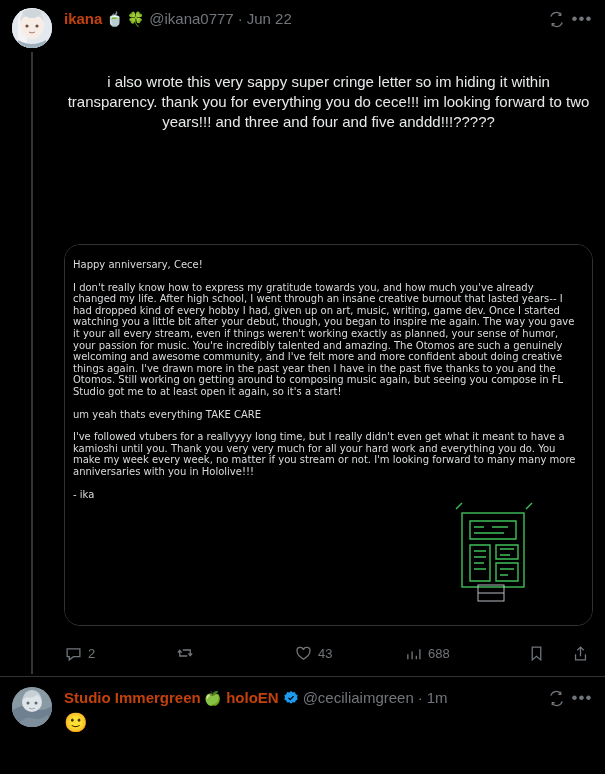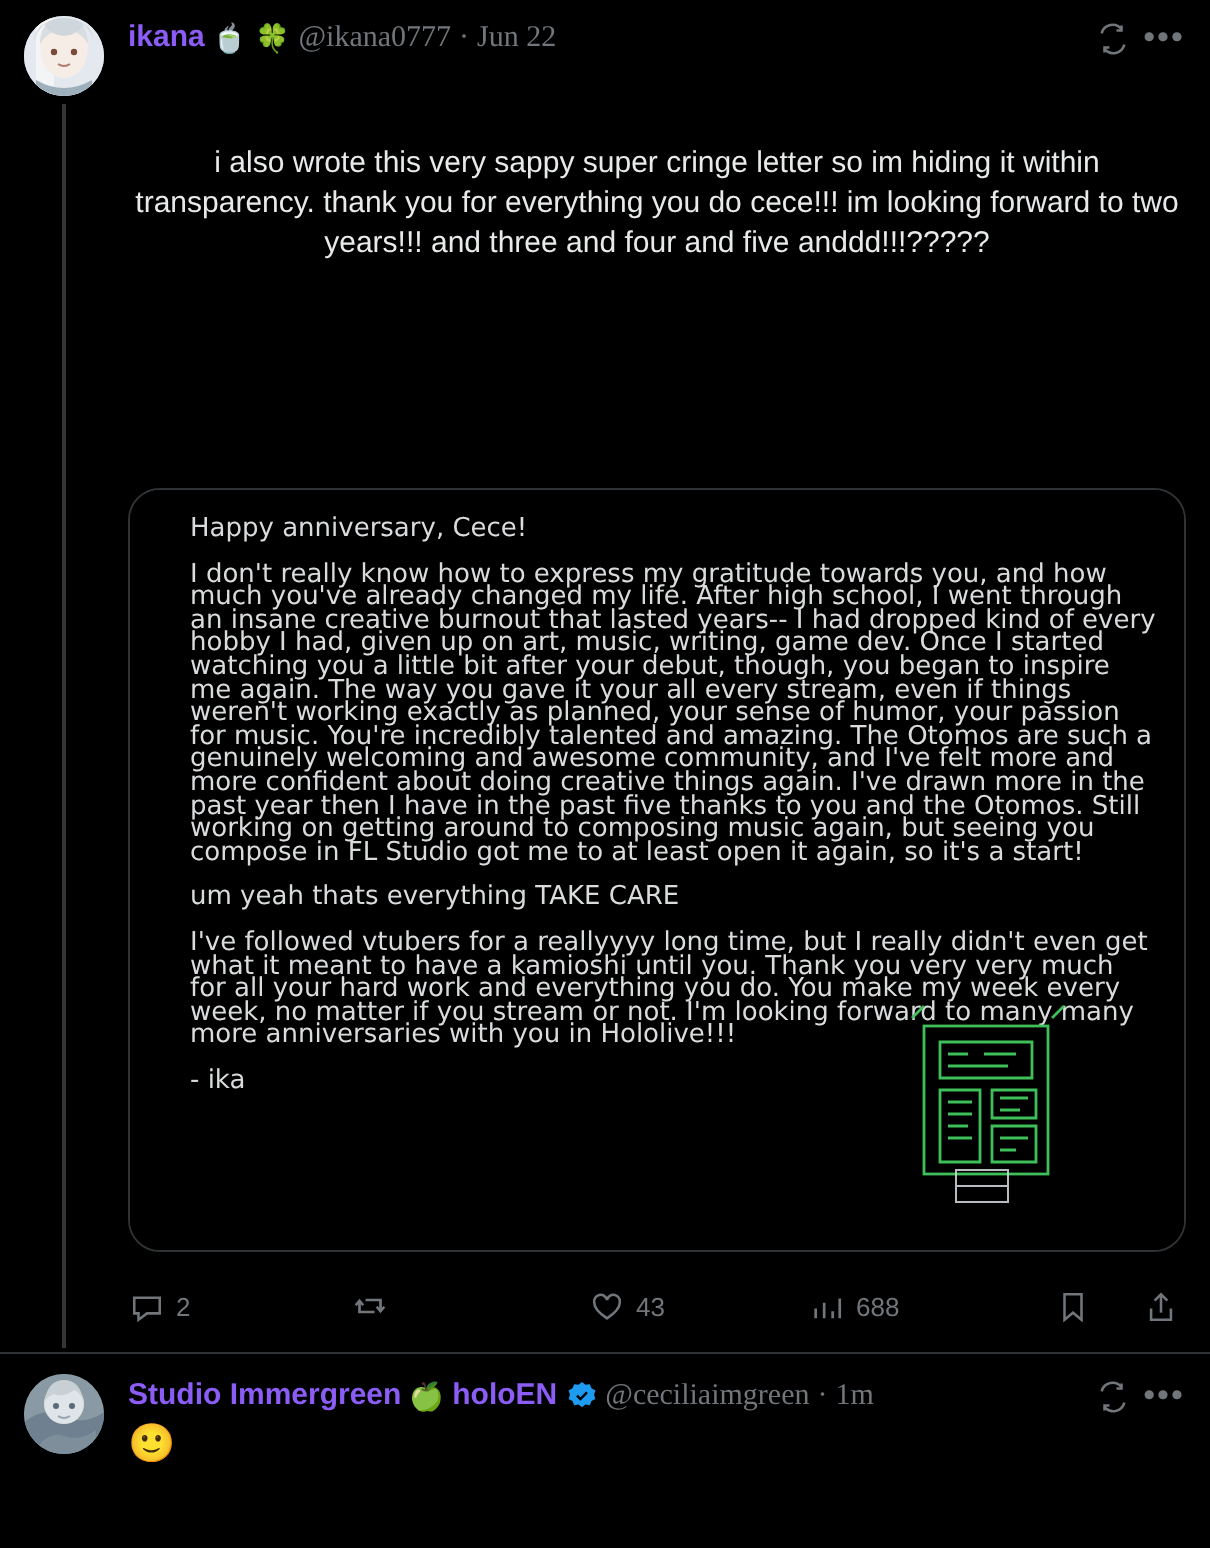--- a/index.html
+++ b/index.html
@@ -61,32 +61,31 @@
   .head-row {
     display: flex;
     align-items: center;
     gap: 4px;
     line-height: 20px;
     white-space: nowrap;
   }
   .name {
     font-weight: bold;
     font-size: 15px;
-    color: #8b5cf6;
+    color: #c2410c;
   }
   .emoji-inline { font-size: 14px; }
   .verified {
     width: 16px; height: 16px;
     display: inline-block;
     flex: 0 0 16px;
   }
   .handle, .dot, .time {
     color: #71767b;
     font-size: 15px;
-    font-family: Liberation Serif, serif;
   }
   .head-spacer { flex: 1 1 auto; }
   .head-icon {
     color: #71767b;
     flex: 0 0 auto;
     display: inline-flex;
     align-items: center;
     justify-content: center;
     width: 22px;
     height: 22px;
@@ -120,25 +119,25 @@
     position: relative;
     height: 382px;
   }
   .letter-img {
     position: absolute;
     inset: 0;
     background: #000;
   }
   .letter-text {
     position: absolute;
-    left: 30px;
+    left: 8px;
     right: 14px;
     top: 14px;
     color: #d9dbdd;
-    font-size: 13px;
+    font-size: 10px;
     line-height: 11.6px;
     font-family: "DejaVu Sans", sans-serif;
   }
   .letter-text p { margin: 0 0 11px 0; }
   .sig { margin-top: 10px; }
   .doodle {
     position: absolute;
     right: 56px;
     bottom: 20px;
     width: 84px;

